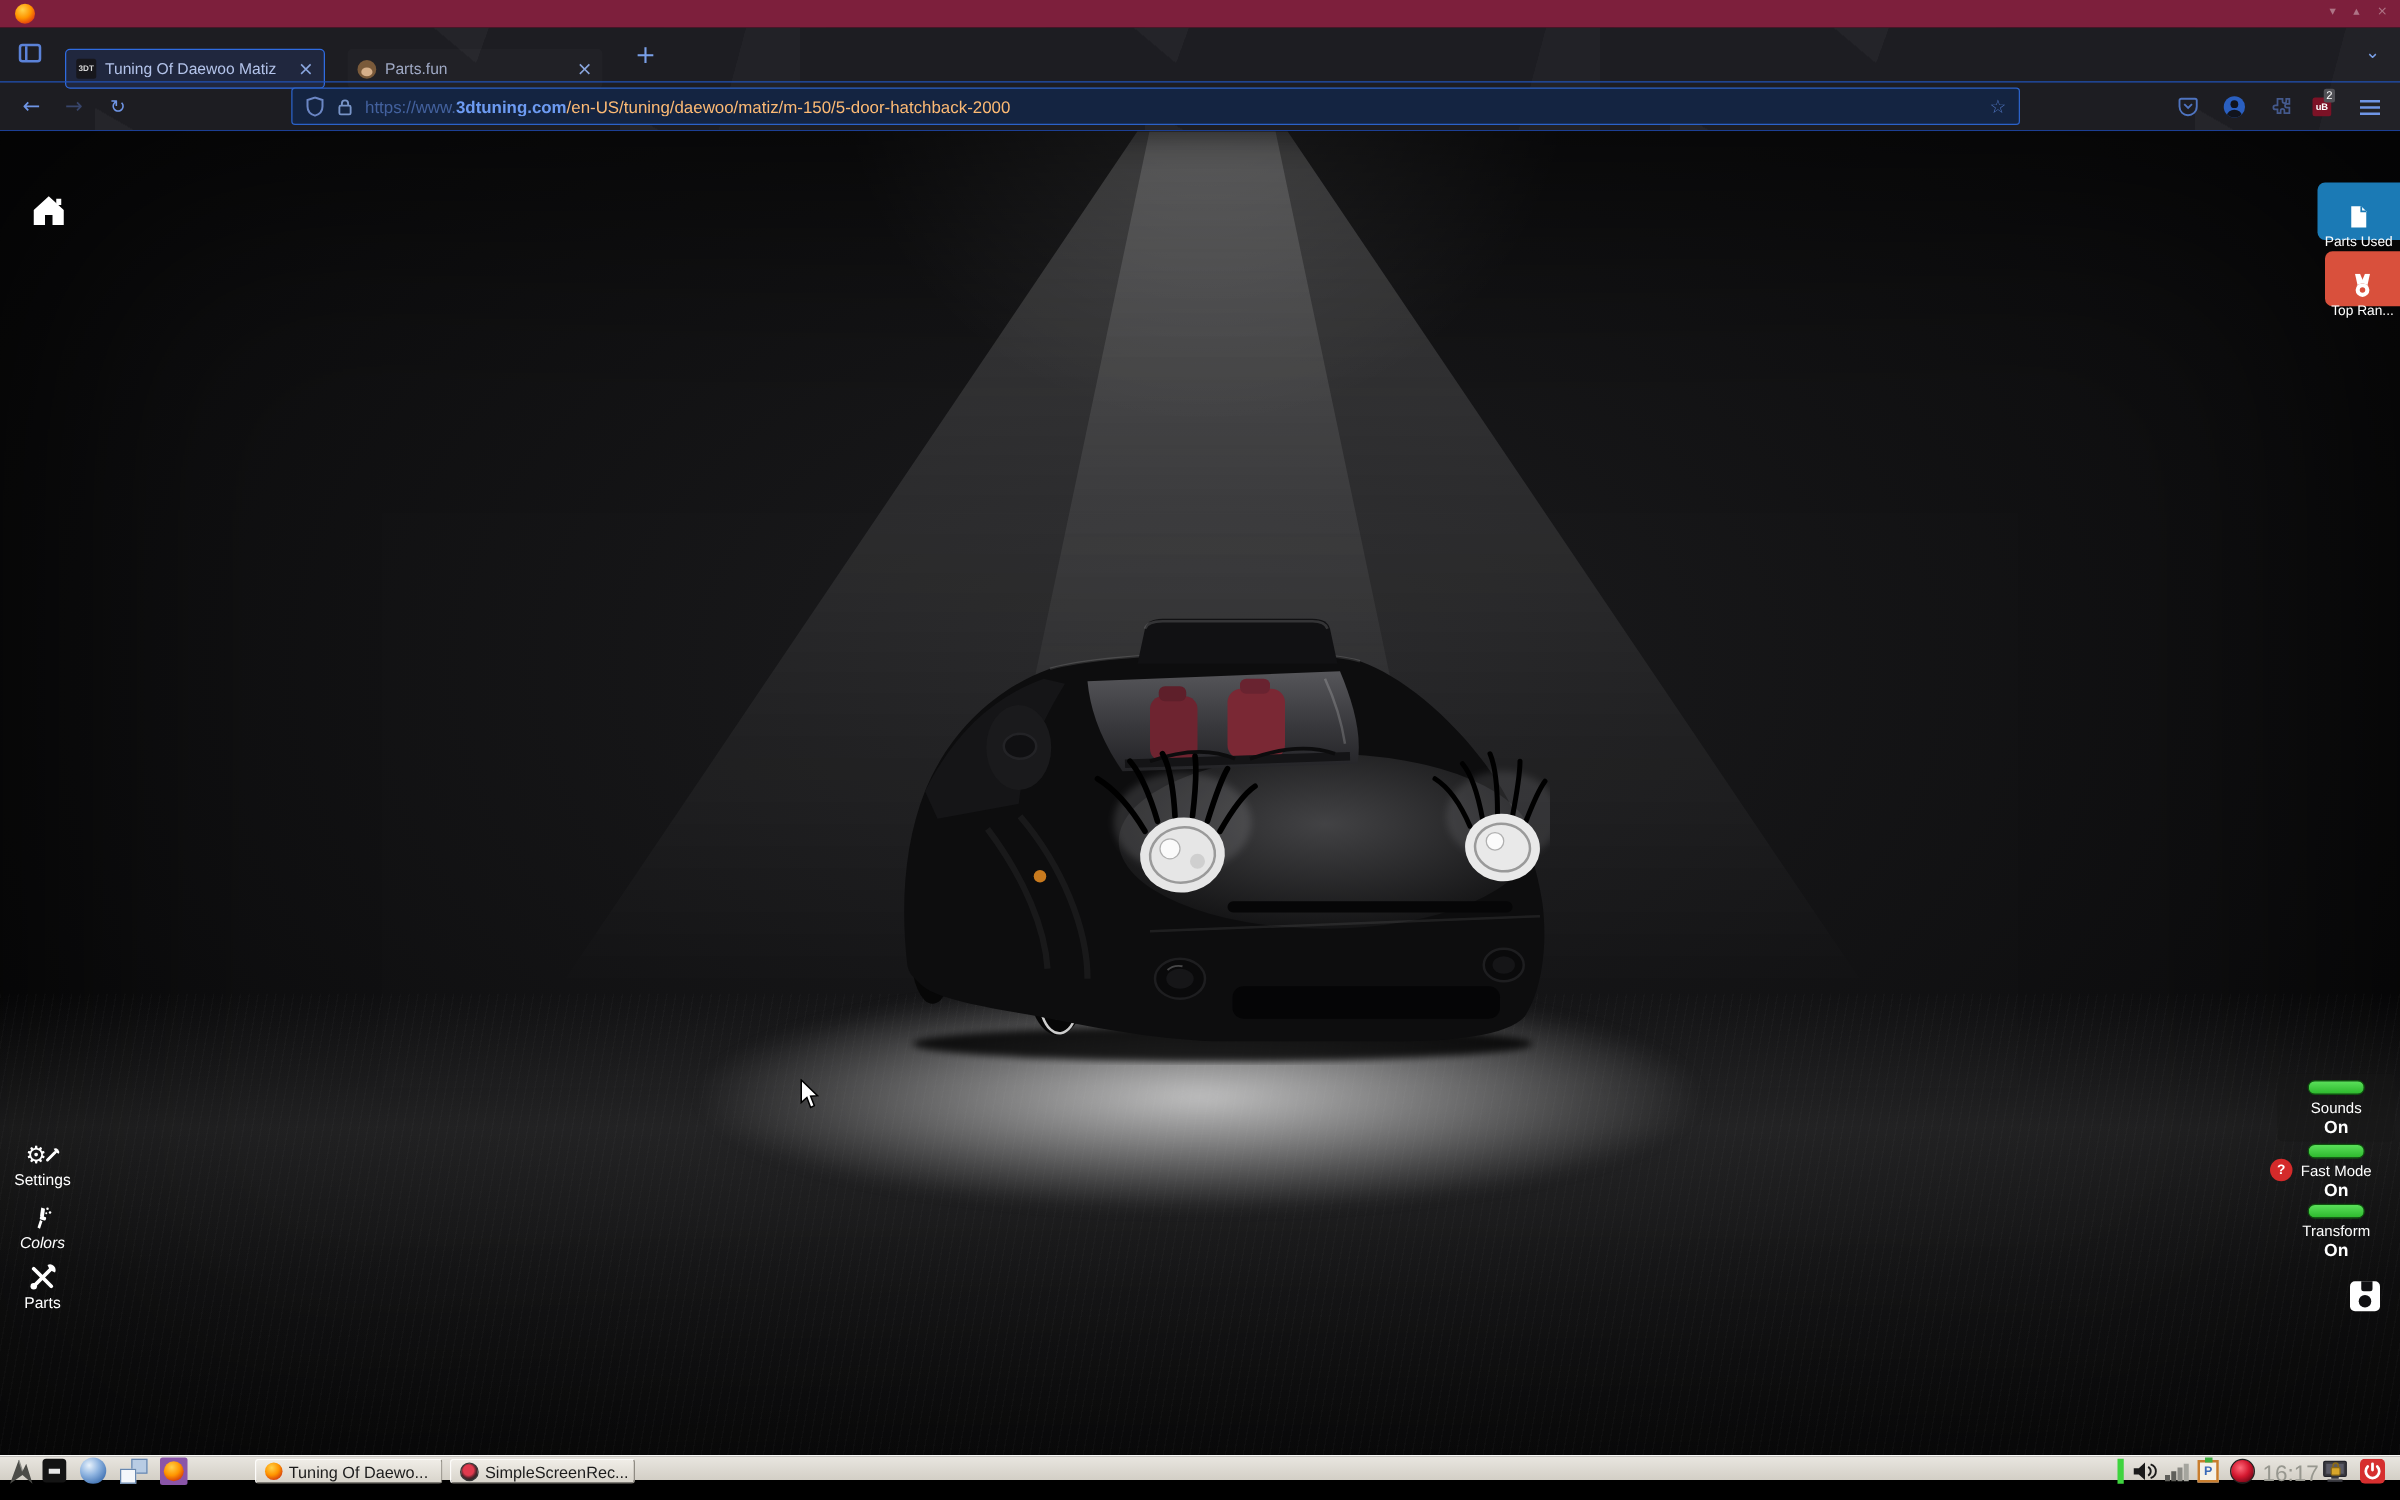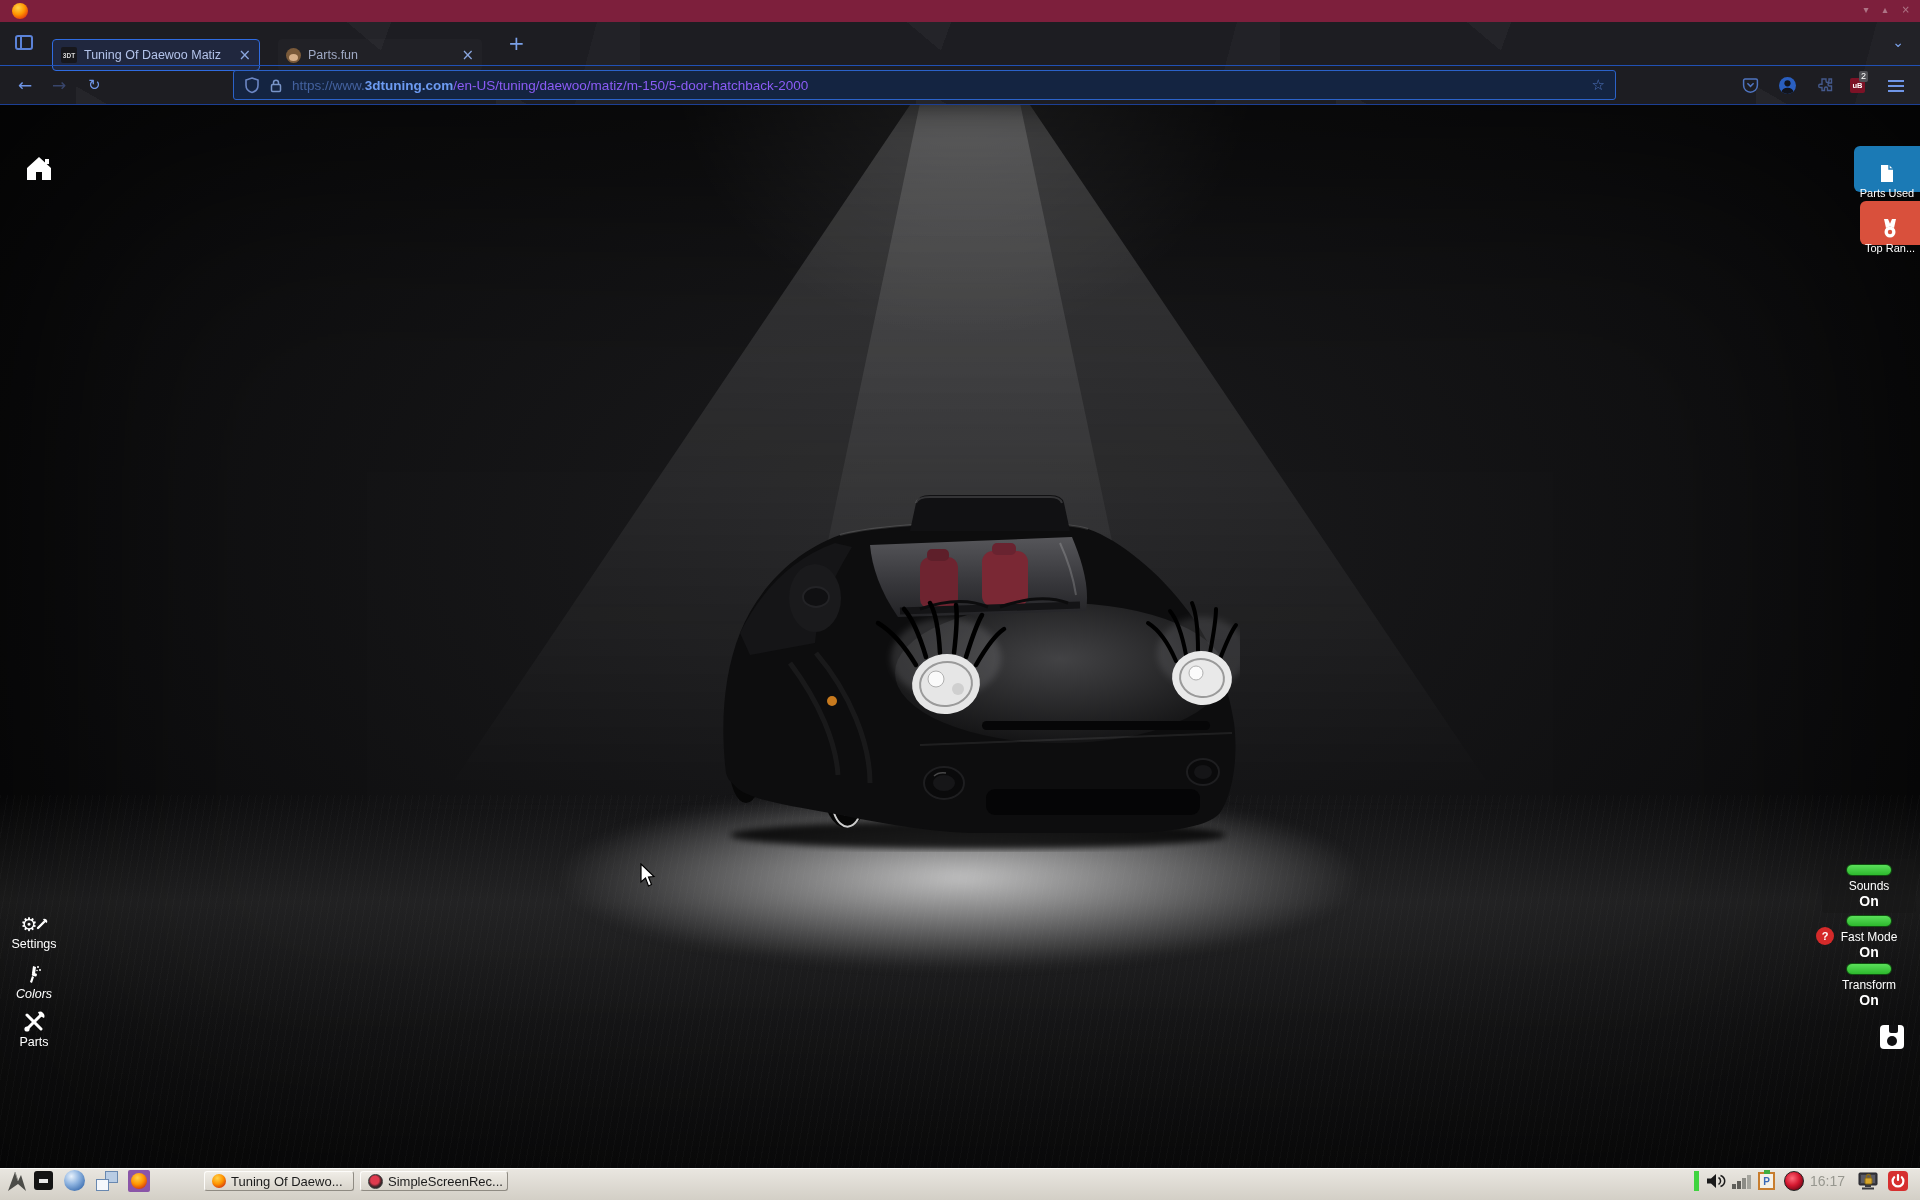--- a/index.html
+++ b/index.html
@@ -49,21 +49,21 @@
   .nav-glyph { position:absolute; top:50%; transform:translateY(-50%); font-size:17px; color:#6f95e6; }
   .back-btn { left:18px; }
   .fwd-btn { left:52px; color:#38456b; }
   .reload-btn { left:88px; font-size:15px; }
   .urlbar { position:absolute; left:233px; right:304px; top:4px; height:30px; background:#142441;
             border:1px solid #2b62c9; border-radius:3px; display:flex; align-items:center;
             padding:0 10px; gap:9px; }
   .url-text { flex:1; font-size:13.5px; white-space:nowrap; overflow:hidden; }
   .url-prefix { color:#43619e; }
   .url-domain { color:#6d9bf2; font-weight:bold; }
-  .url-path { color:#8b5cf6; }
+  .url-path { color:#fdba74; }
   .star-btn { color:#4f74c0; font-size:15px; flex:none; }
   .toolbar-icon { position:absolute; top:0; }
   .ublock-box { position:absolute; left:1850px; top:12px; width:15px; height:15px; background:#7c1226;
                 border-radius:2px; color:#fff; font-size:7.5px; font-weight:bold;
                 display:flex; align-items:center; justify-content:center; }
   .ublock-badge { position:absolute; top:-7px; left:9px; background:#505055; color:#fff;
                   font-size:9px; line-height:11px; padding:0 2px; border-radius:2px; font-weight:normal; }
   .burger { position:absolute; left:1888px; top:14px; width:16px; }
   .burger span { display:block; width:16px; height:2px; background:#6f95e6; margin-bottom:3px; }
 
@@ -112,21 +112,21 @@
               background:#d42a2a; color:#fff; font-size:11px; font-weight:bold;
               display:flex; align-items:center; justify-content:center; }
   .save-btn { position:absolute; right:16px; top:920px; width:24px; height:24px; background:#fff; border-radius:4px; }
   .save-slot { position:absolute; top:0; left:9px; width:9px; height:8px; background:#101012; border-radius:0 0 2px 2px; }
   .save-hole { position:absolute; bottom:3px; left:7px; width:10px; height:10px; border-radius:50%; background:#101012; }
 
   .car-viewport { position:absolute; left:720px; top:378px; width:520px; height:372px; }
   .cursor { position:absolute; left:640px; top:758px; }
 
   
-  .taskbar { position:absolute; bottom:0; left:0; width:1920px; height:32px;
+  .taskbar { position:absolute; bottom:16px; left:0; width:1920px; height:20px;
              background:linear-gradient(#e9e6e0,#d3cfc6); border-top:1px solid #fafaf8; z-index:60; }
   .tb { position:absolute; top:1px; }
   .term-icon { left:34px; top:2px; width:19px; height:19px; background:#141414; border-radius:3px; position:absolute; }
   .term-icon::after { content:""; position:absolute; left:5px; top:8px; width:9px; height:4px; background:#e8e8e8; }
   .globe-icon { left:64px; top:1px; width:21px; height:21px; border-radius:50%; position:absolute;
                 background:radial-gradient(circle at 35% 30%, #e8f2fc, #8fb4e0 40%, #4a7ab8 75%, #2f5a94); }
   .winstack { left:96px; top:2px; width:22px; height:20px; position:absolute; }
   .winstack .w1 { position:absolute; right:0; top:0; width:13px; height:12px; background:#b8cce4; border:1px solid #6888b0; }
   .winstack .w2 { position:absolute; left:0; bottom:0; width:13px; height:12px; background:#f4f7fb; border:1px solid #6888b0; }
   .ffpurple { left:128px; top:1px; width:22px; height:22px; background:#8a55a8; border-radius:2px; position:absolute; }
@@ -138,21 +138,21 @@
               font-size:13px; color:#1c1c1c; white-space:nowrap; overflow:hidden; }
   .task-1 { left:204px; width:150px; }
   .task-2 { left:360px; width:148px; }
   .mini-ff { width:14px; height:14px; border-radius:50%; flex:none;
              background:radial-gradient(circle at 38% 30%, #ffd24a, #ff9500 45%, #d43b0e 80%); }
   .ssr-ico { width:15px; height:15px; border-radius:50%; flex:none; border:1px solid #3a3a3a;
              background:radial-gradient(circle at 45% 40%, #e03a4e 0 38%, #58242c 58%, #262626 75%); }
   .green-bar { position:absolute; left:1694px; top:2px; width:5px; height:20px; background:#3fd43f; }
   .sig-bars { position:absolute; left:1732px; top:4px; width:22px; height:16px; }
   .sig-bars span { position:absolute; bottom:0; width:4px; }
-  .clock { position:absolute; left:1810px; top:4px; color:#97978f; font-size:14px; }
+  .clock { position:absolute; left:1810px; top:4px; color:#97978f; font-size:18px; }
   .parcellite { position:absolute; left:1758px; top:3px; width:17px; height:18px; background:#f5f1e8;
                 border:2px solid #c87d2e; color:#3a6ab8; font-size:10px; font-weight:bold;
                 display:flex; align-items:center; justify-content:center; }
   .parcellite::before { content:""; position:absolute; top:-4px; left:4px; width:6px; height:4px; background:#3fae3f; }
   .record-icon { position:absolute; left:1784px; top:2px; width:20px; height:20px; border-radius:50%;
                  border:1px solid #222; background:radial-gradient(circle at 40% 35%, #ff6a7a, #d41830 45%, #7a0818 78%, #35040c); }
 </style>
 </head>
 <body>
 

